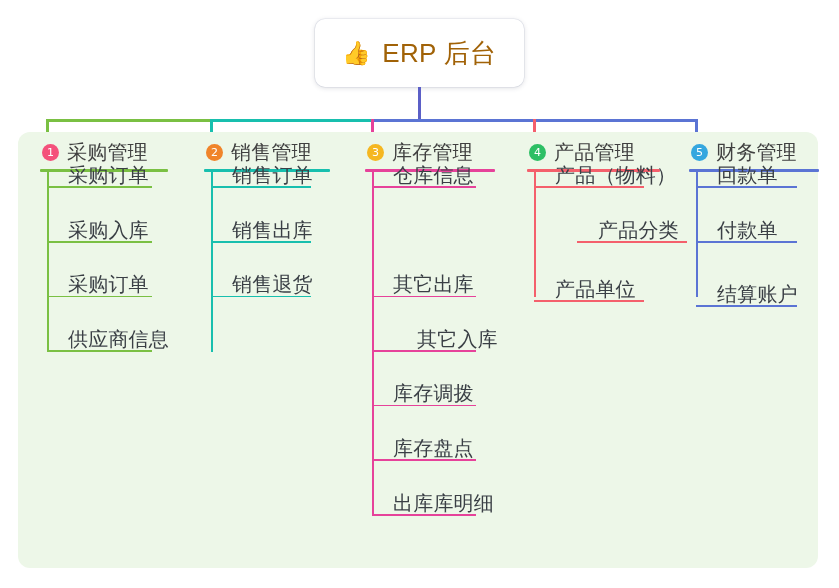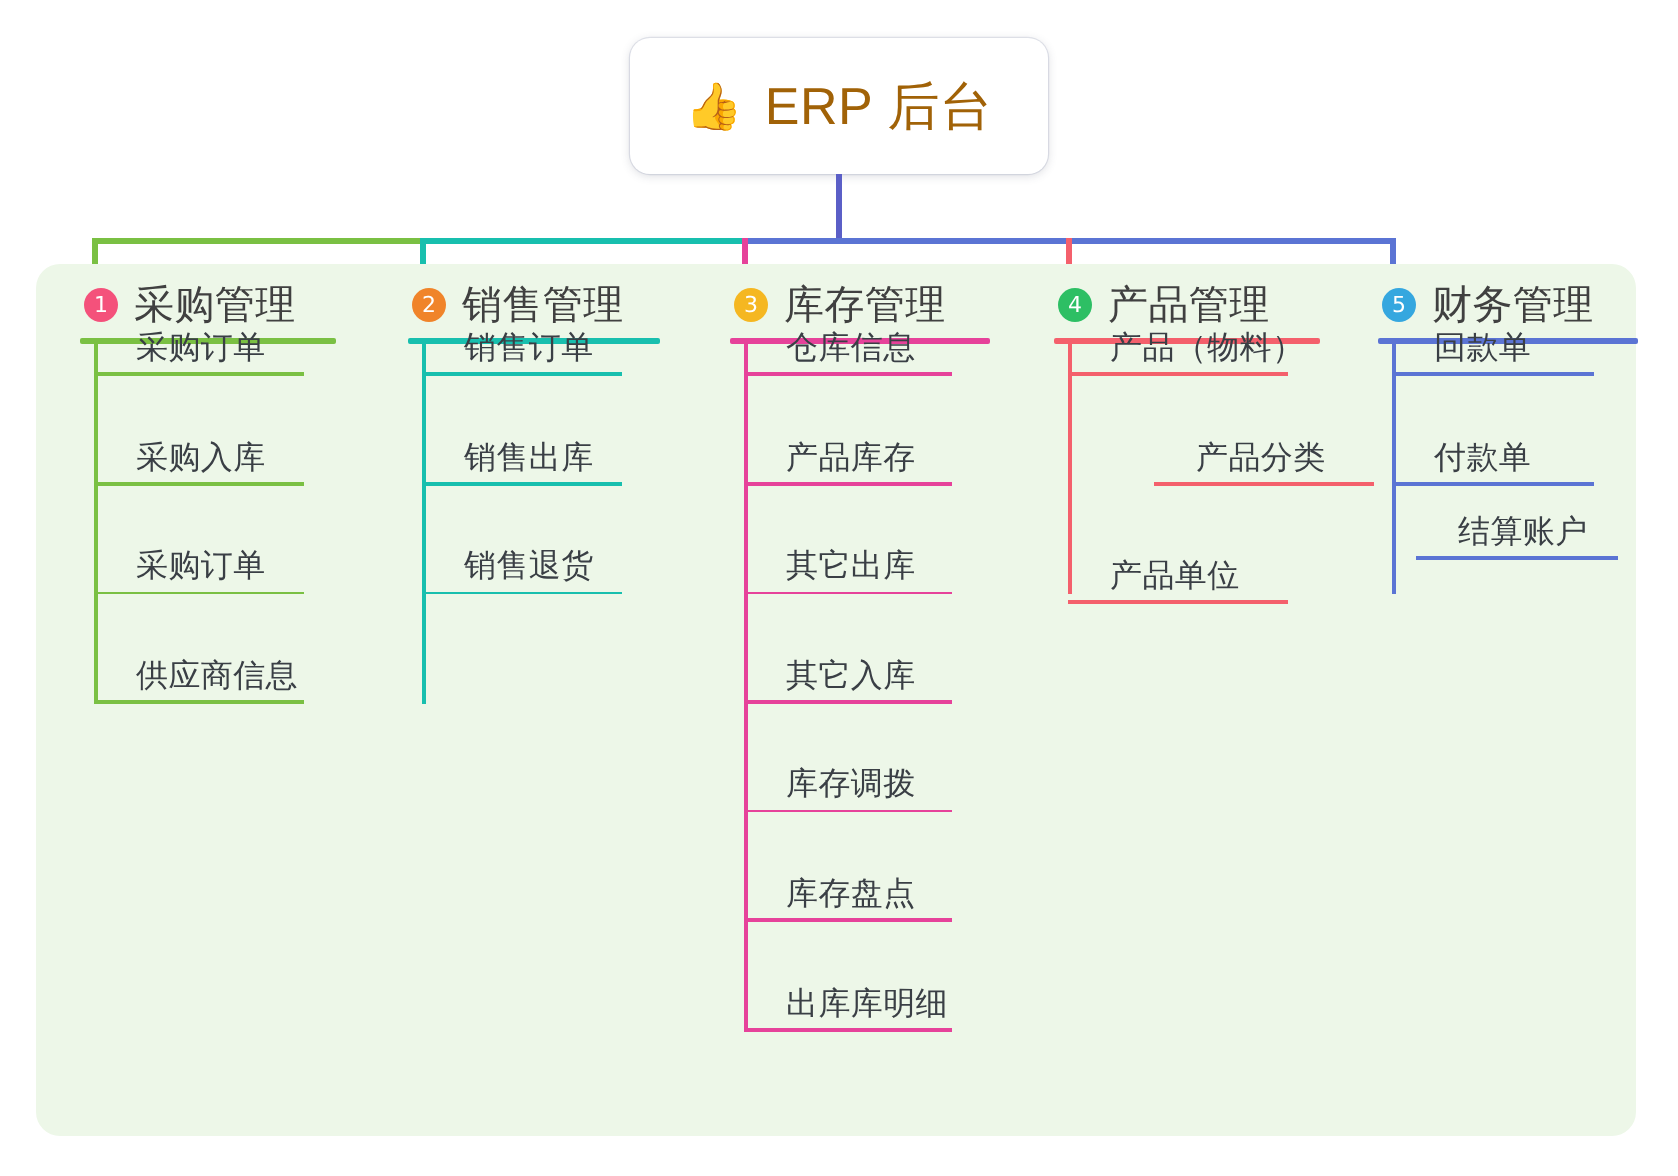--- a/index.html
+++ b/index.html
@@ -111,21 +111,21 @@
     width: 2px;
     left: 7px;
   }
 
   .leaf {
     position: absolute;
     left: 7px;
     box-sizing: border-box;
   }
   .leaf-text {
-    font-size: 16px;
+    font-size: 20px;
     color: #3a3f45;
     white-space: nowrap;
     padding-left: 21px;
     line-height: 20px;
     letter-spacing: 0.2px;
     text-align: right;
   }
   .leaf-rule {
     position: absolute;
     left: 0;
@@ -180,23 +180,22 @@
       <div class="leaf" style="top: 142.2px; height: 23px; width: 100px;"><span class="leaf-text">销售退货</span><span class="leaf-rule" style="width: 100px; background: rgb(24, 191, 174);"></span></div>
     </div>
     <div class="column" style="left: 347px; width: 136px;">
       <div class="col-header">
         <span class="badge" style="background: rgb(245, 183, 33);">3</span>
         <span class="col-title">库存管理</span>
         <span class="header-rule" style="width: 130px; background: rgb(230, 66, 154);"></span>
       </div>
       <span class="spine" style="background: rgb(230, 66, 154); top: 40px; height: 343.6px;"></span>
       <div class="leaf" style="top: 33px; height: 23px; width: 104px;"><span class="leaf-text">仓库信息</span><span class="leaf-rule" style="width: 104px; background: rgb(230, 66, 154);"></span></div>
-      <div class="leaf" style="top: 87.6px; height: 23px; width: 104px;"><span class="leaf-text">产品库存</span><span class="leaf-rule" style="width: 104px; background: rgb(230, 66, 154);"></span></div>
       <div class="leaf" style="top: 142.2px; height: 23px; width: 104px;"><span class="leaf-text">其它出库</span><span class="leaf-rule" style="width: 104px; background: rgb(230, 66, 154);"></span></div>
-      <div class="leaf" style="top: 196.8px; height: 23px; width: 104px;"><span class="leaf-text">其它入库</span><span class="leaf-rule" style="width: 104px; background: rgb(230, 66, 154);"></span></div>
+      <div class="leaf" style="top: 196.8px; height: 23px; width: 104px; padding-left: 24px;"><span class="leaf-text">其它入库</span><span class="leaf-rule" style="width: 104px; background: rgb(230, 66, 154);"></span></div>
       <div class="leaf" style="top: 251.4px; height: 23px; width: 104px;"><span class="leaf-text">库存调拨</span><span class="leaf-rule" style="width: 104px; background: rgb(230, 66, 154);"></span></div>
       <div class="leaf" style="top: 306px; height: 23px; width: 104px;"><span class="leaf-text">库存盘点</span><span class="leaf-rule" style="width: 104px; background: rgb(230, 66, 154);"></span></div>
       <div class="leaf" style="top: 360.6px; height: 23px; width: 104px;"><span class="leaf-text">出库库明细</span><span class="leaf-rule" style="width: 104px; background: rgb(230, 66, 154);"></span></div>
     </div>
     <div class="column" style="left: 509px; width: 139px;">
       <div class="col-header">
         <span class="badge" style="background: rgb(45, 191, 100);">4</span>
         <span class="col-title">产品管理</span>
         <span class="header-rule" style="width: 133px; background: rgb(244, 96, 108);"></span>
       </div>
@@ -207,15 +206,15 @@
     </div>
     <div class="column" style="left: 671px; width: 136px;">
       <div class="col-header">
         <span class="badge" style="background: rgb(53, 167, 223);">5</span>
         <span class="col-title">财务管理</span>
         <span class="header-rule" style="width: 130px; background: rgb(91, 116, 212);"></span>
       </div>
       <span class="spine" style="background: rgb(91, 116, 212); top: 40px; height: 125.2px;"></span>
       <div class="leaf" style="top: 33px; height: 23px; width: 101px;"><span class="leaf-text">回款单</span><span class="leaf-rule" style="width: 101px; background: rgb(91, 116, 212);"></span></div>
       <div class="leaf" style="top: 87.6px; height: 23px; width: 101px;"><span class="leaf-text">付款单</span><span class="leaf-rule" style="width: 101px; background: rgb(91, 116, 212);"></span></div>
-      <div class="leaf" style="top: 125px; height: 23px; width: 101px; margin-left: 12px;"><span class="leaf-text">结算账户</span><span class="leaf-rule" style="width: 101px; background: rgb(91, 116, 212);"></span></div>
+      <div class="leaf" style="top: 152px; height: 23px; width: 101px;"><span class="leaf-text">结算账户</span><span class="leaf-rule" style="width: 101px; background: rgb(91, 116, 212);"></span></div>
     </div>
   </div>
 
 </body></html>

